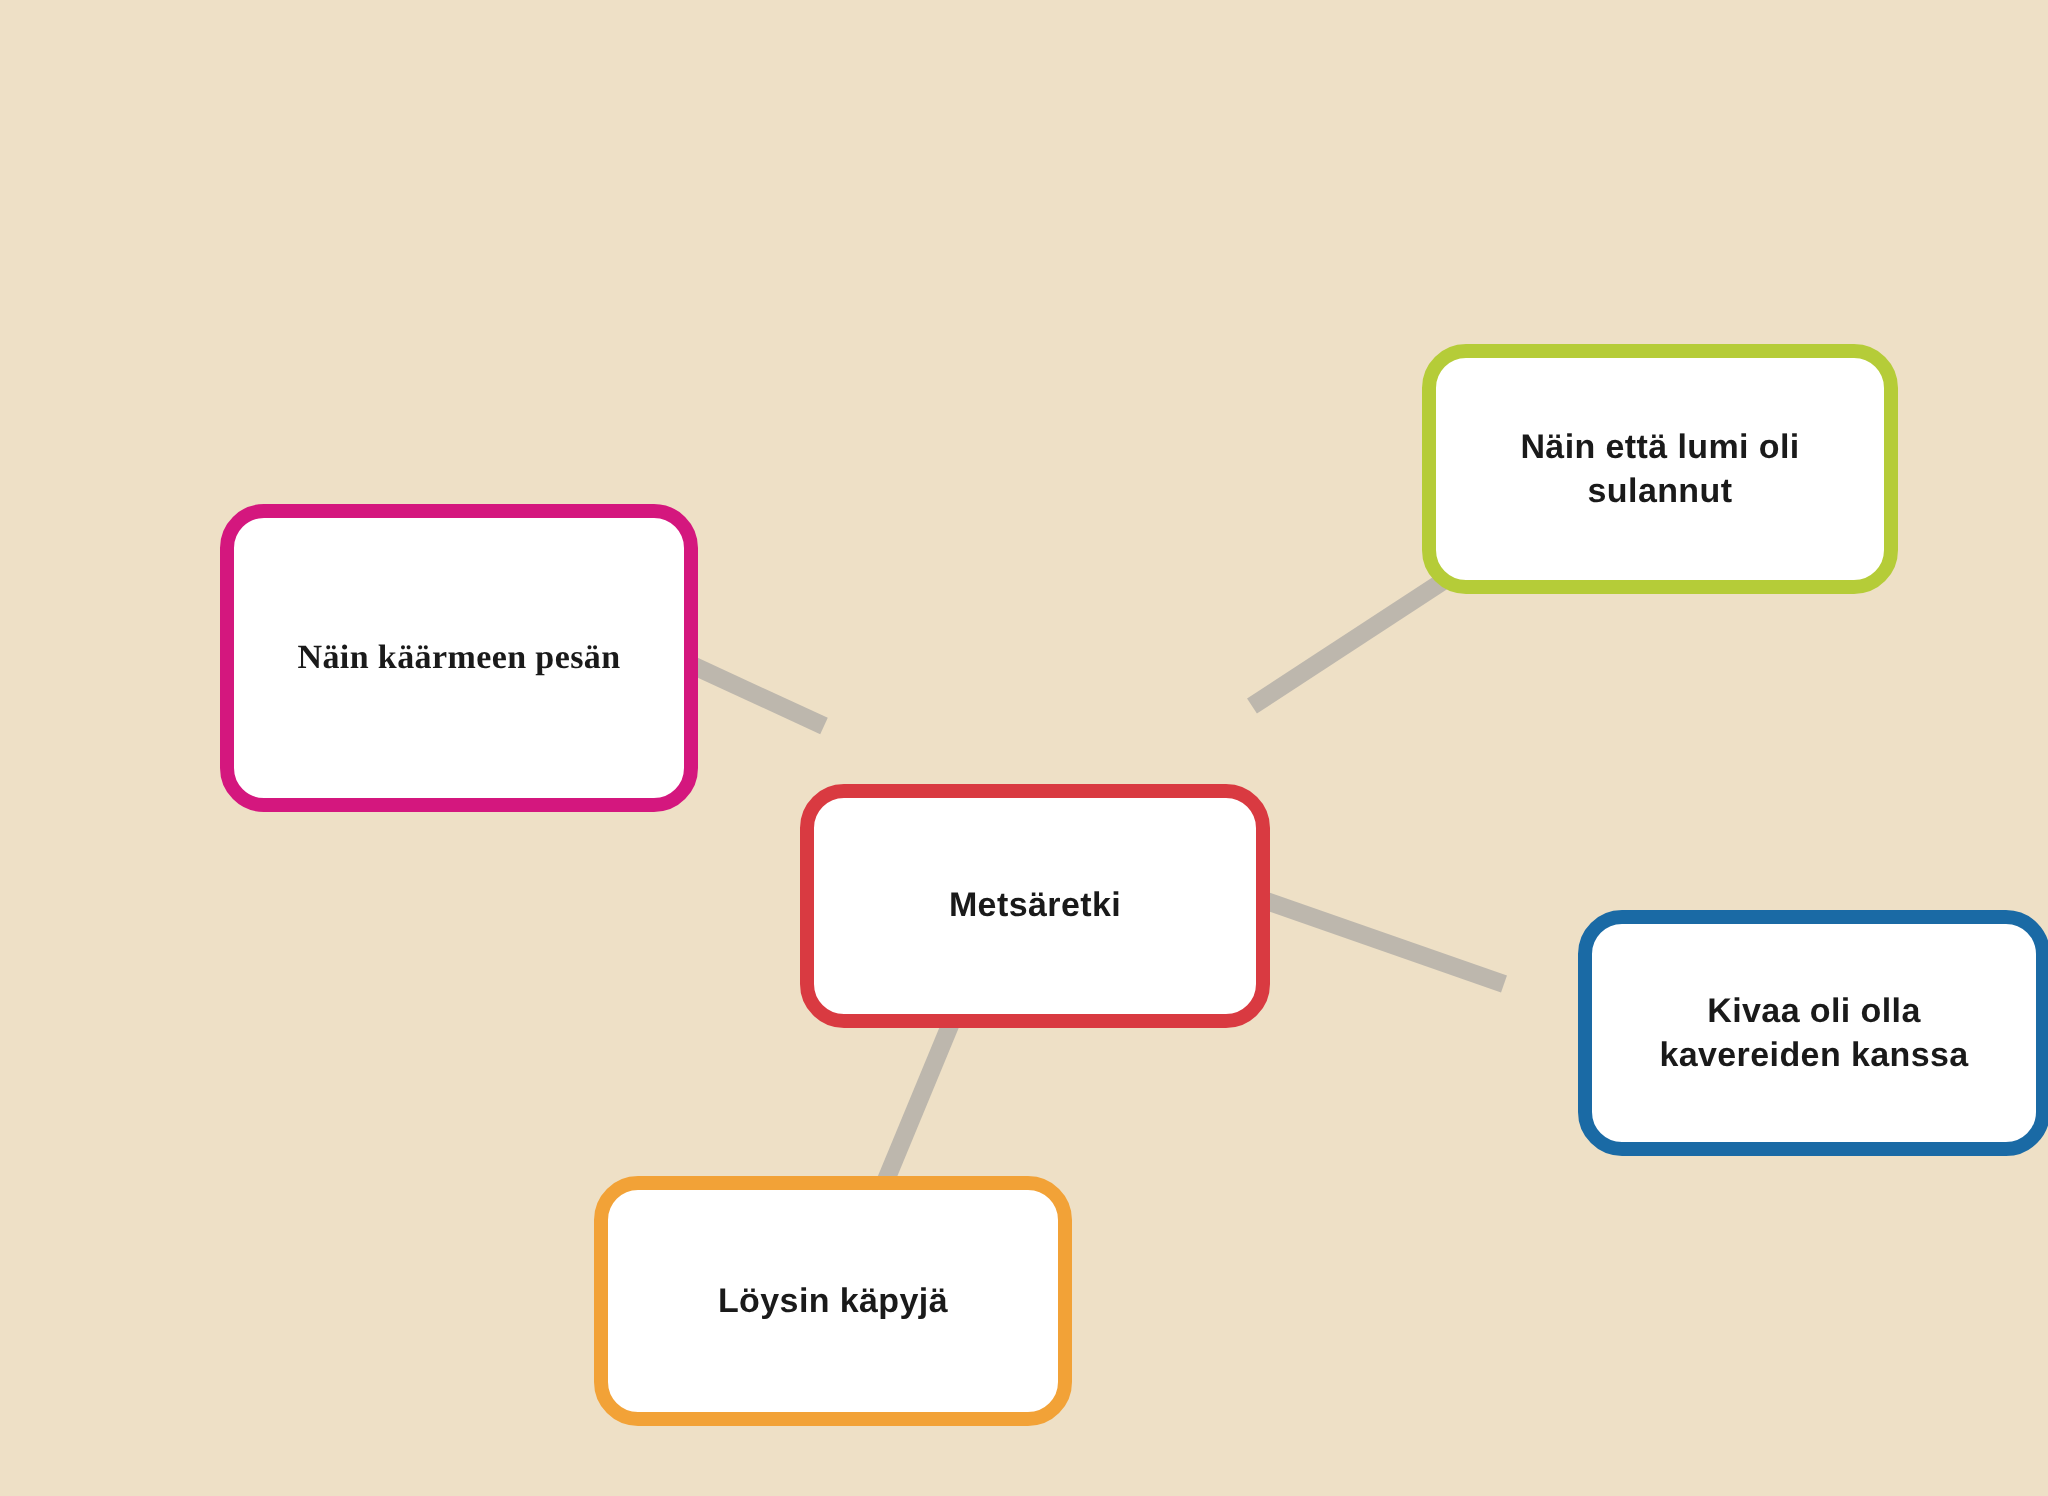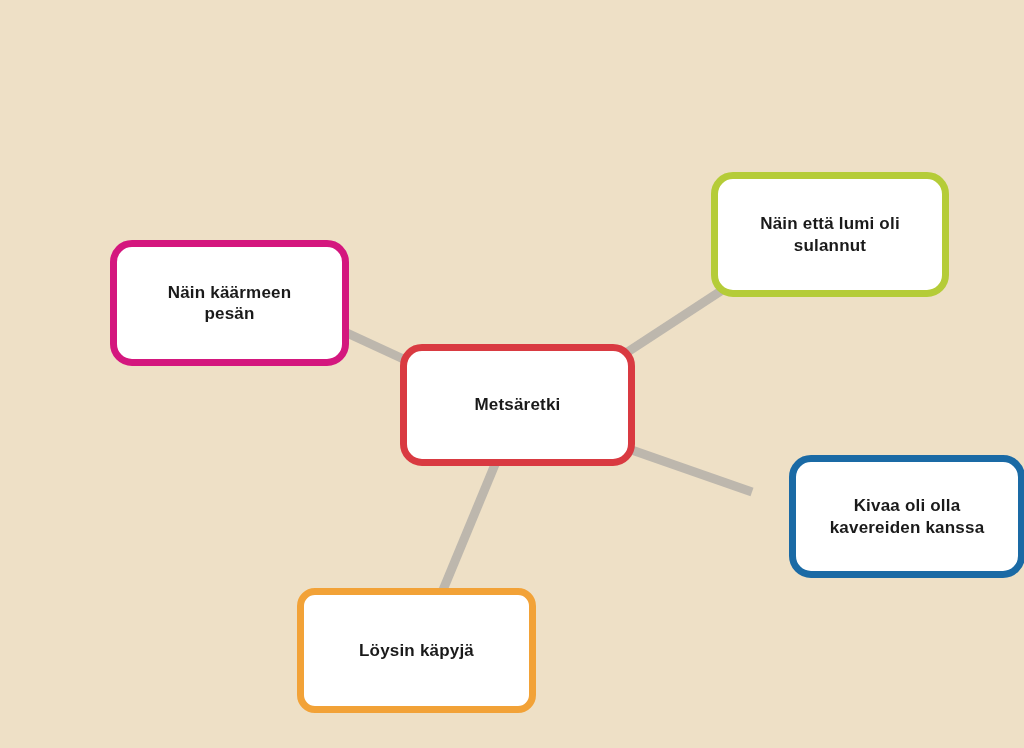--- a/index.html
+++ b/index.html
@@ -47,38 +47,38 @@
   }
   .node-label {
     font-size: 17px;
     font-weight: bold;
     color: #1a1a1a;
     line-height: 1.25;
     letter-spacing: 0.2px;
   }
   
   .node-center  { left: 400px; top: 344px; width: 235px; height: 122px; }
-  .node-snake   { left: 110px; top: 240px; width: 239px; height: 126px; }
+  .node-snake   { left: 110px; top: 252px; width: 239px; height: 154px; font-family: Liberation Serif, serif; }
   .node-snow    { left: 711px; top: 172px; width: 238px; height: 125px; }
   .node-friends { left: 745px; top: 455px; width: 236px; height: 123px; margin-left: 44px; }
-  .node-cones   { left: 297px; top: 588px; width: 239px; height: 125px; border-radius: 18px; }
+  .node-cones   { left: 297px; top: 588px; width: 239px; height: 125px; }
 </style>
 </head>
 <body>
 
 <div class="canvas" style="background-color: rgb(238, 224, 198);">
 
   <svg class="edges-svg" viewBox="0 0 1024 748" xmlns="http://www.w3.org/2000/svg">
     <line x1="347" y1="333" x2="412" y2="363" style="stroke: rgb(189, 183, 173);"></line>
     <line x1="727" y1="287" x2="626" y2="353" style="stroke: rgb(189, 183, 173);"></line>
     <line x1="752" y1="492" x2="626" y2="448" style="stroke: rgb(189, 183, 173);"></line>
     <line x1="443" y1="590" x2="496" y2="462" style="stroke: rgb(189, 183, 173);"></line>
   </svg>
 
-  <div class="node node-center" style="border-color: rgb(217, 58, 65);">
+  <div class="node node-center" style="border-color: rgb(217, 58, 65); margin-top: 48px;">
     <span class="node-label">Metsäretki</span>
   </div>
 
   <div class="node node-snake" style="border-color: rgb(212, 23, 126);">
     <span class="node-label">Näin käärmeen pesän</span>
   </div>
 
   <div class="node node-snow" style="border-color: rgb(181, 204, 56);">
     <span class="node-label">Näin että lumi oli sulannut</span>
   </div>

